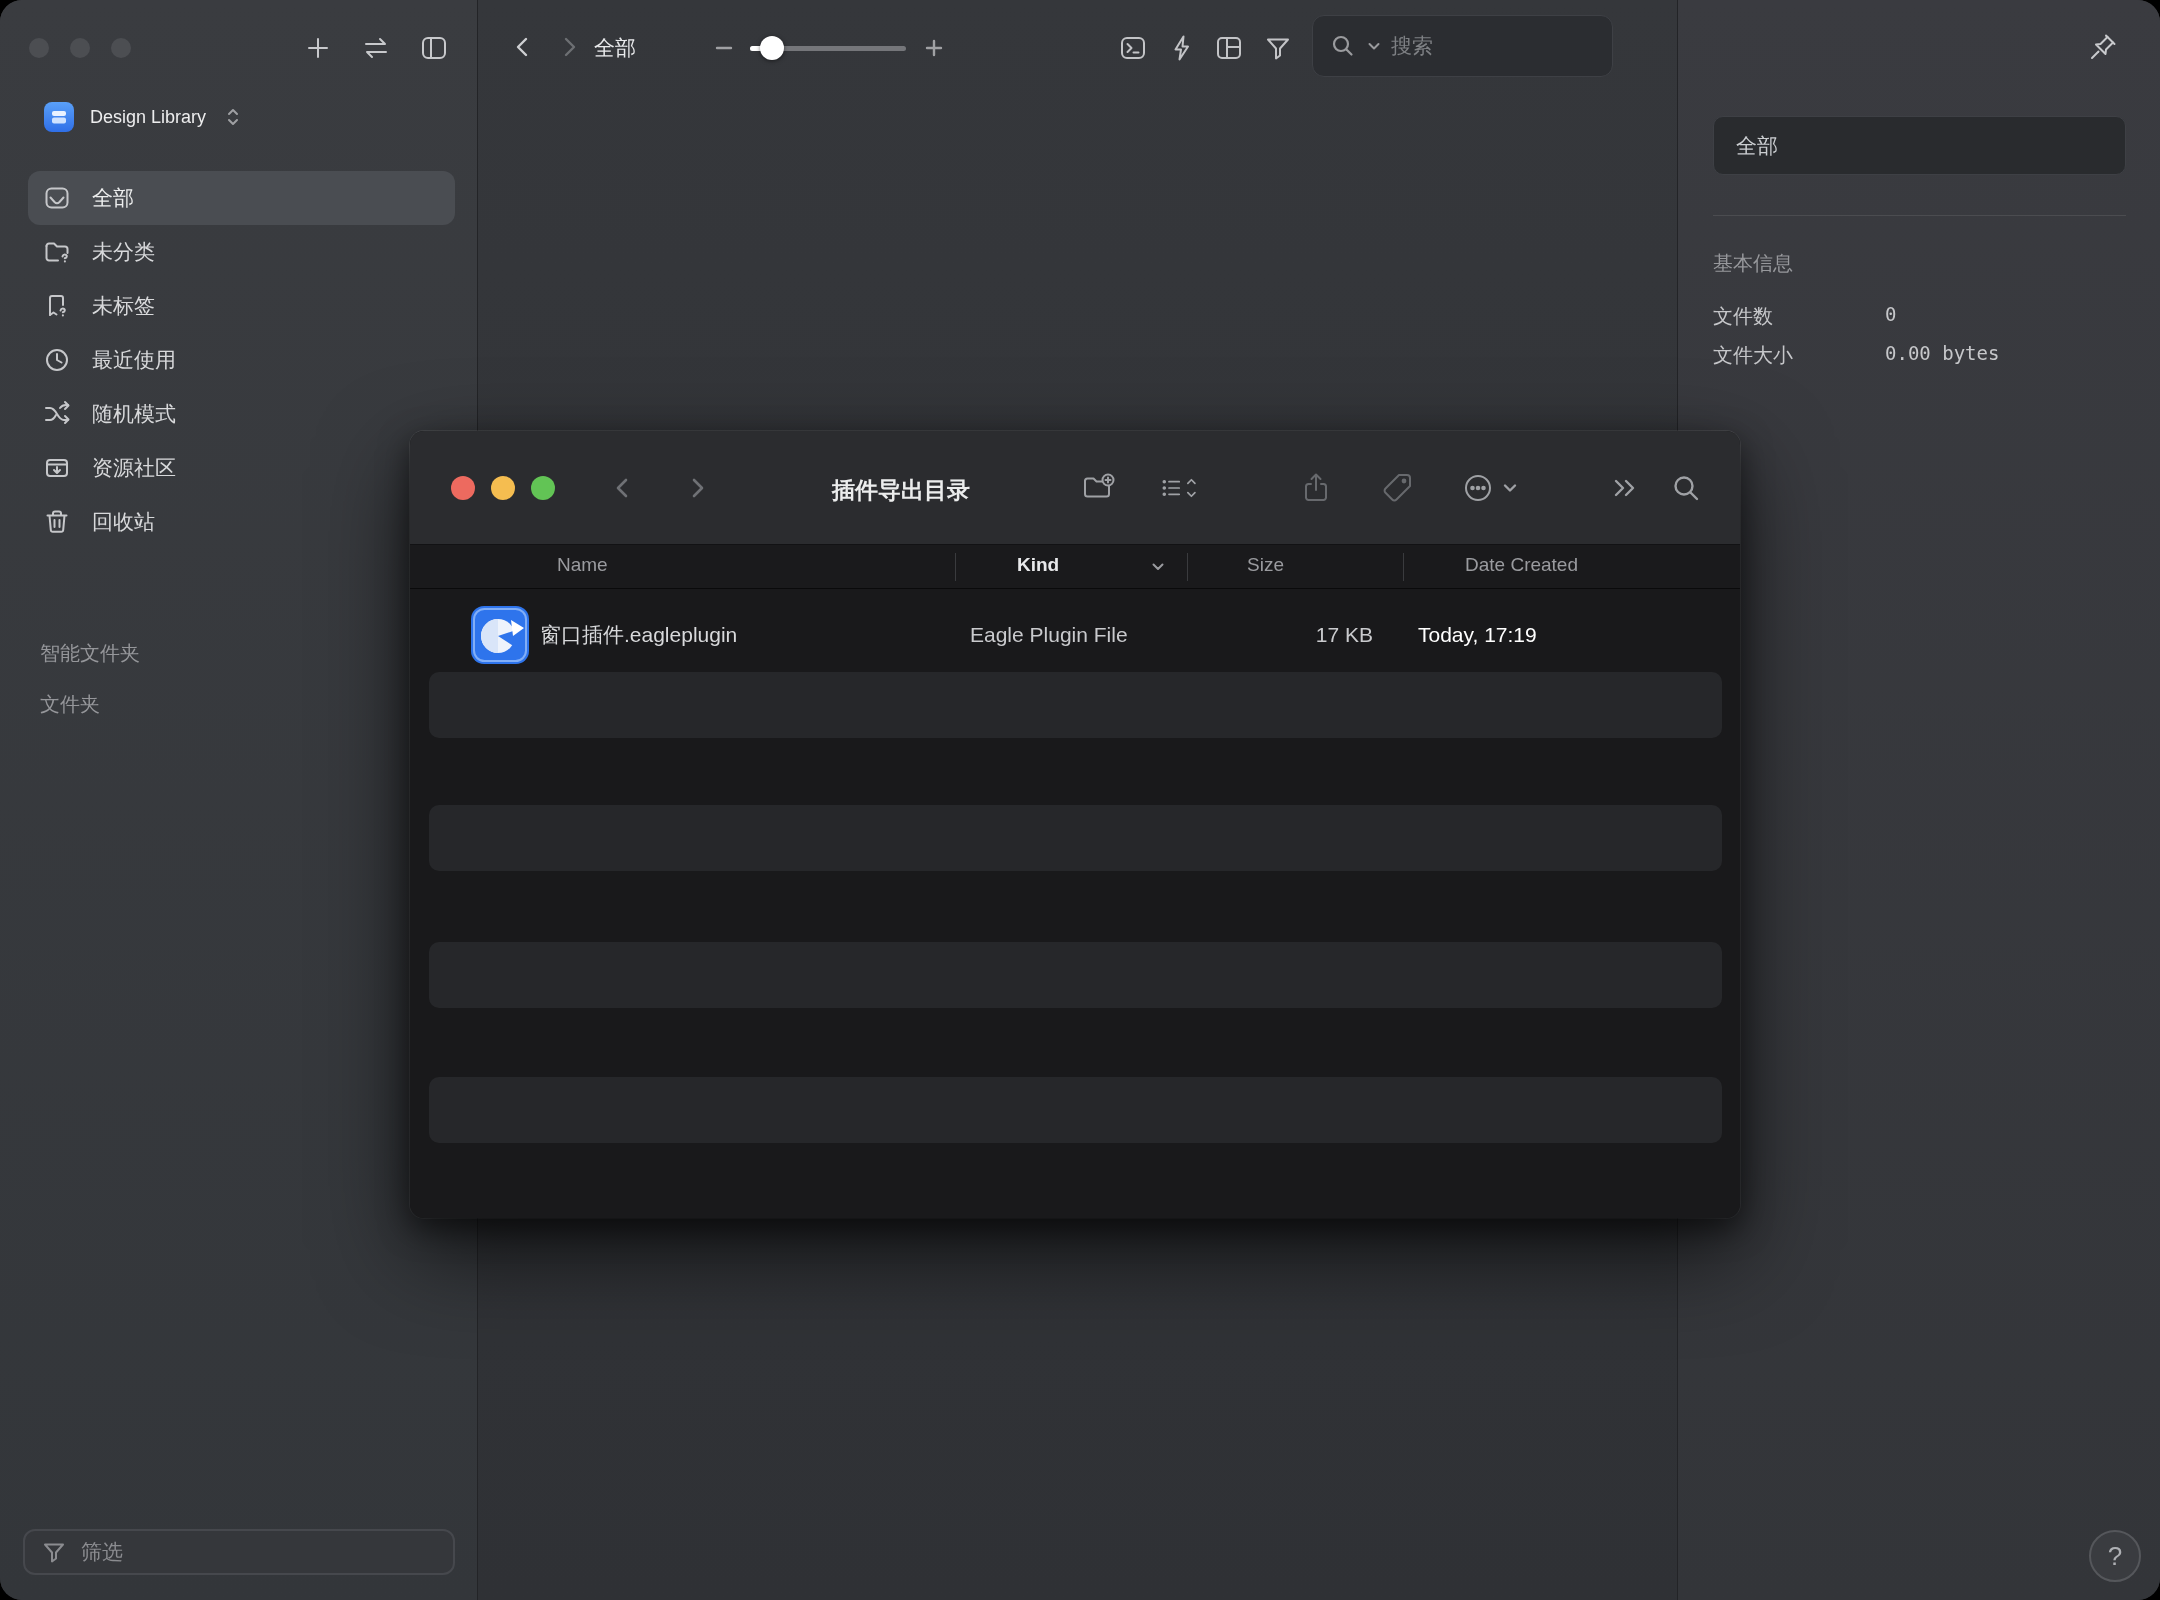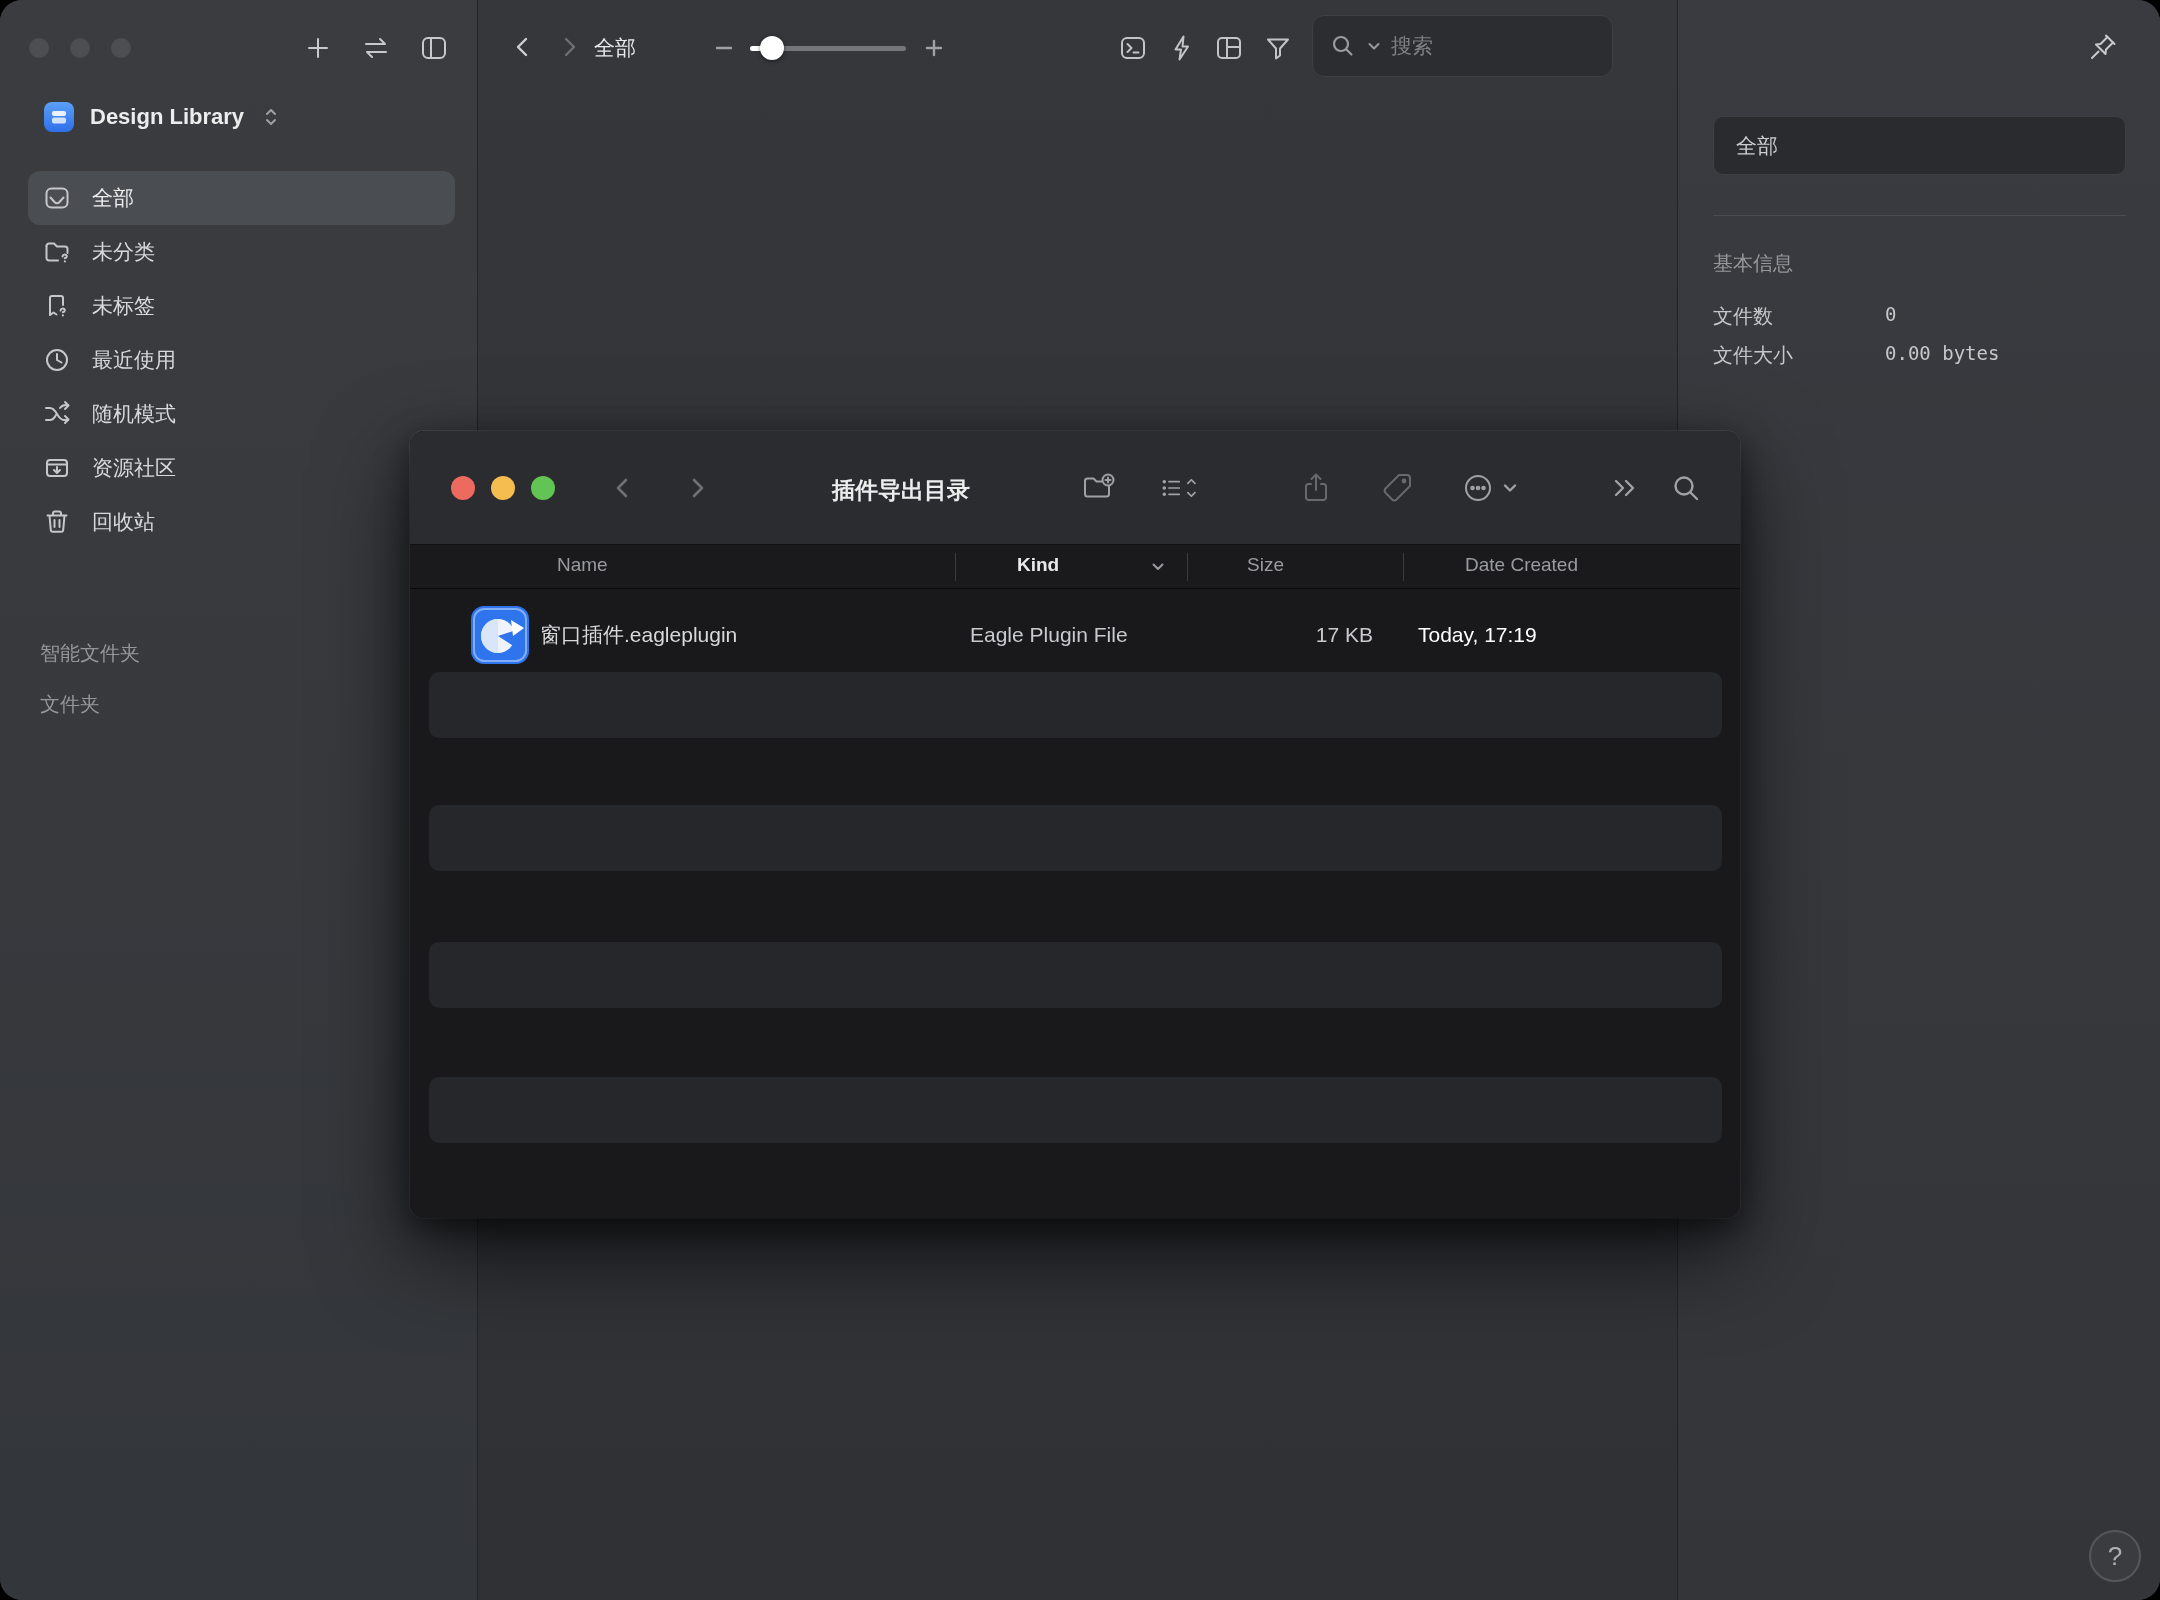--- a/index.html
+++ b/index.html
@@ -14,21 +14,21 @@
   .vdiv.ins { left:1677px; }
 
   .win-dots { position:absolute; left:29px; top:38px; display:flex; gap:21px; }
   .win-dots span { width:20px; height:20px; border-radius:50%; background:#4c4e52; }
 
   .sb-tools { position:absolute; left:300px; top:30px; display:flex; gap:22px; color:#c8c9cc; }
   .icon-btn { width:36px; height:36px; display:flex; align-items:center; justify-content:center; }
 
   .library-row { position:absolute; left:44px; top:102px; display:flex; align-items:center; gap:16px; }
   .lib-icon { width:30px; height:30px; border-radius:8px; background:linear-gradient(180deg,#5aa0f8,#2f6fe8); display:flex; align-items:center; justify-content:center; }
-  .lib-title { font-size:22px; font-weight:bold; color:#ededee; }
+  .lib-title { font-size:18px; font-weight:normal; color:#ededee; }
   .updown { color:#9fa0a3; margin-left:2px; }
 
   .nav { position:absolute; left:0; top:171px; width:477px; }
   .item { display:flex; align-items:center; gap:20px; height:54px; margin-left:28px; width:427px; border-radius:12px; padding-left:14px; color:#d8d9db; font-size:21px; }
   .item.selected { background:#4a4d52; color:#eceded; }
   .item .sb-ic { color:#c6c7ca; display:flex; }
 
   .section-label { position:absolute; left:40px; font-size:20px; color:#95969a; }
 
   .filter-box { position:absolute; left:23px; top:1529px; width:432px; height:46px; border:2px solid #46484d; border-radius:12px; display:flex; align-items:center; gap:14px; padding-left:16px; color:#8b8c90; background:#35373b; }
@@ -195,20 +195,28 @@
                 <path d="M12.5 13v7M17.5 13v7"></path>
               </svg>
           </span>
           <span>回收站</span>
         </div>
       </div>
 
       <div class="section-label" style="top:640px">智能文件夹</div>
       <div class="section-label" style="top:691px">文件夹</div>
 
+      <div class="filter-box">
+        <span>
+          <svg width="26" height="26" viewBox="0 0 26 26" fill="none" stroke="currentColor" stroke-width="2" stroke-linecap="round" stroke-linejoin="round">
+              <path d="M4 5.5h18l-7 8v6l-4 3v-9z"></path>
+            </svg>
+        </span>
+        <span class="ph">筛选</span>
+      </div>
     </div>
 
     <div class="vdiv sb"></div>
     <div class="vdiv ins"></div>
 
     <span class="tb-ic" style="left:506px;top:30px">
       <svg width="34" height="34" viewBox="0 0 34 34" fill="none" stroke="#cfd0d3" stroke-width="2.4" stroke-linecap="round" stroke-linejoin="round">
           <path d="M20 9l-8 8 8 8"></path>
         </svg>
     </span>

